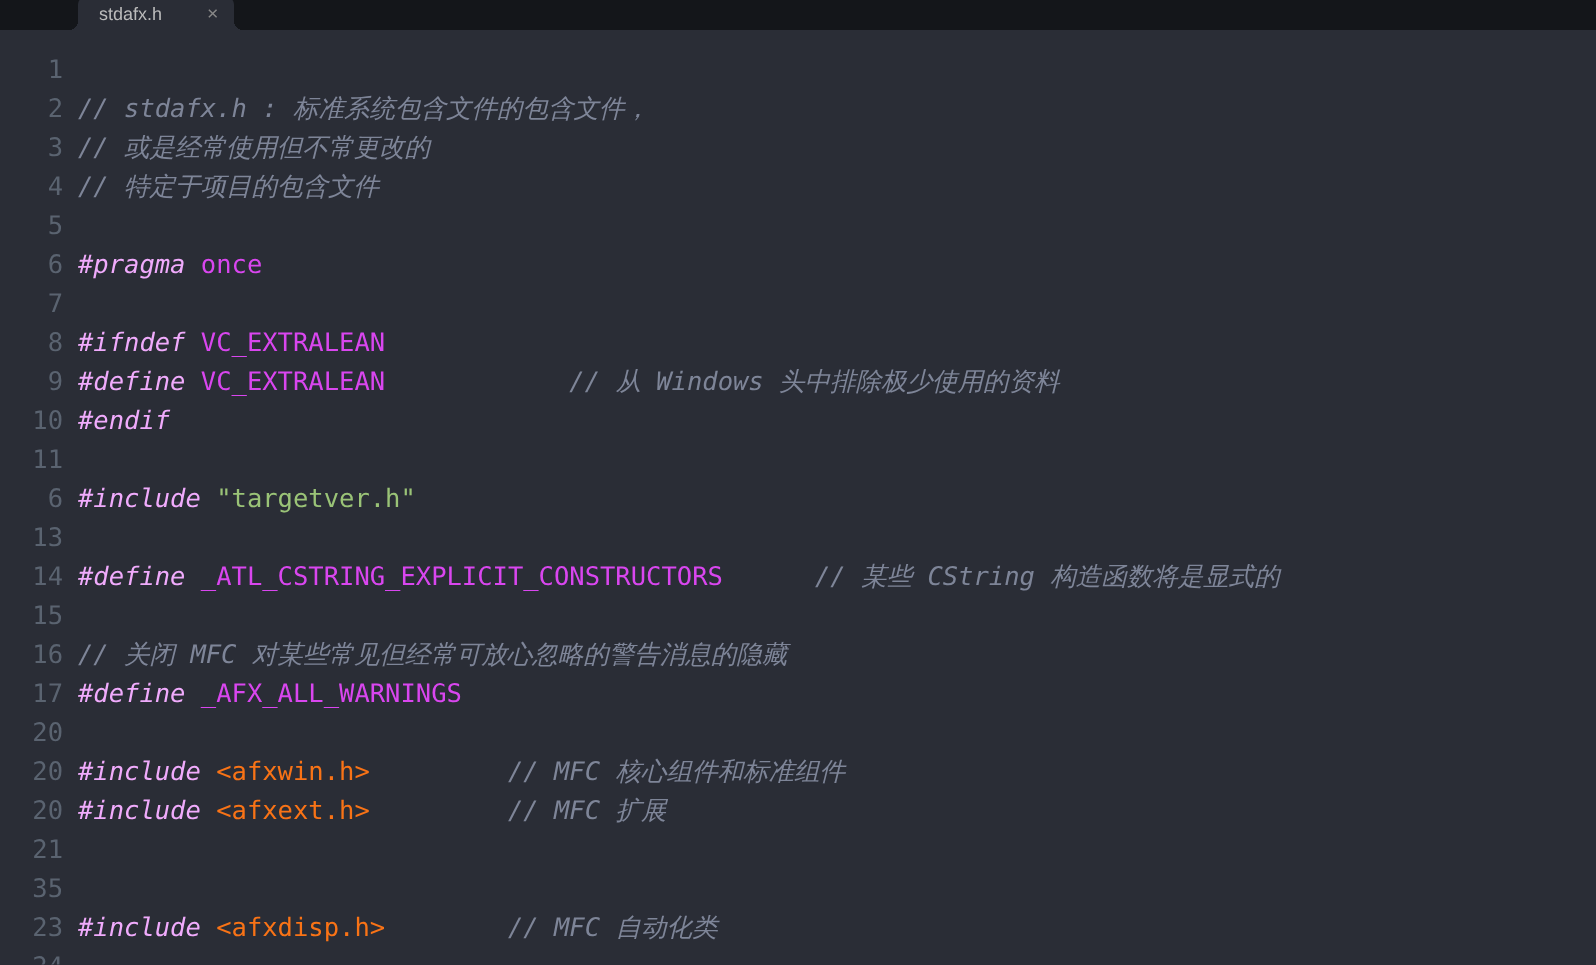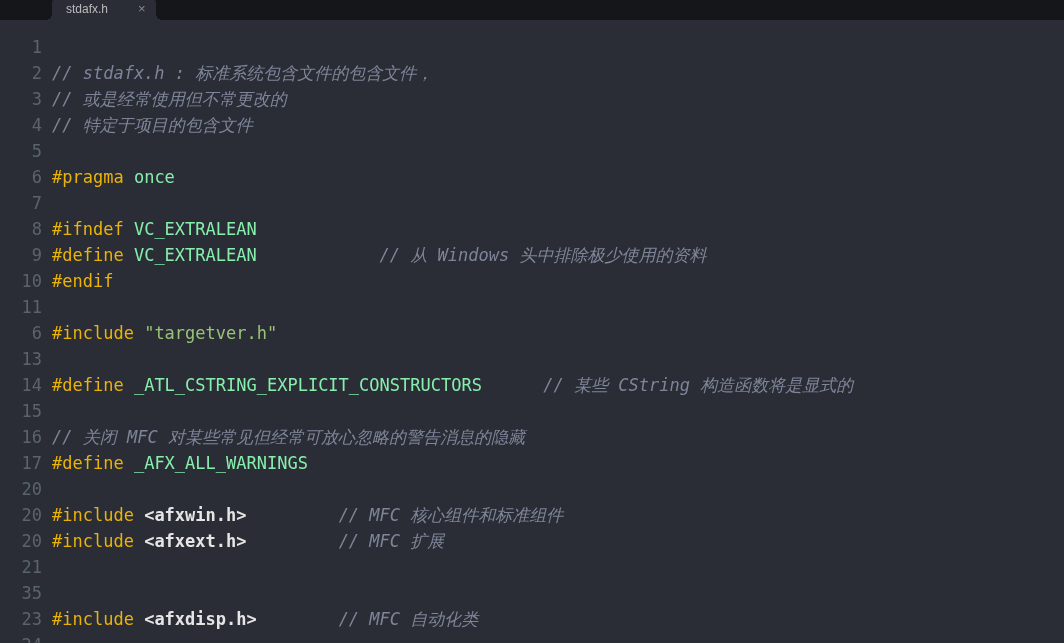--- a/index.html
+++ b/index.html
@@ -64,24 +64,24 @@
   .gutter div { padding-right: 10px; }
   .code {
     padding-top: 14px;
     white-space: pre;
     overflow: hidden;
     flex: 1;
   }
   .line { display: block; height: 26px; }
 
   .tok-comment { color: #7e8598; font-style: italic; text-align: right; }
-  .tok-directive { color: #eab308; }
-  .tok-ident { color: #86efac; }
+  .tok-directive { color: #f0abfc; font-style: italic; }
+  .tok-ident { color: #d946ef; }
   .tok-string { color: #9ac377; }
-  .tok-angle { color: #e5e5e5; font-weight: bold; }
+  .tok-angle { color: #f97316; }
 </style>
 </head>
 <body>
 
 <div class="tabbar">
   <div class="tab">
     <span class="label">stdafx.h</span>
     <span class="close">×</span>
   </div>
 </div>

